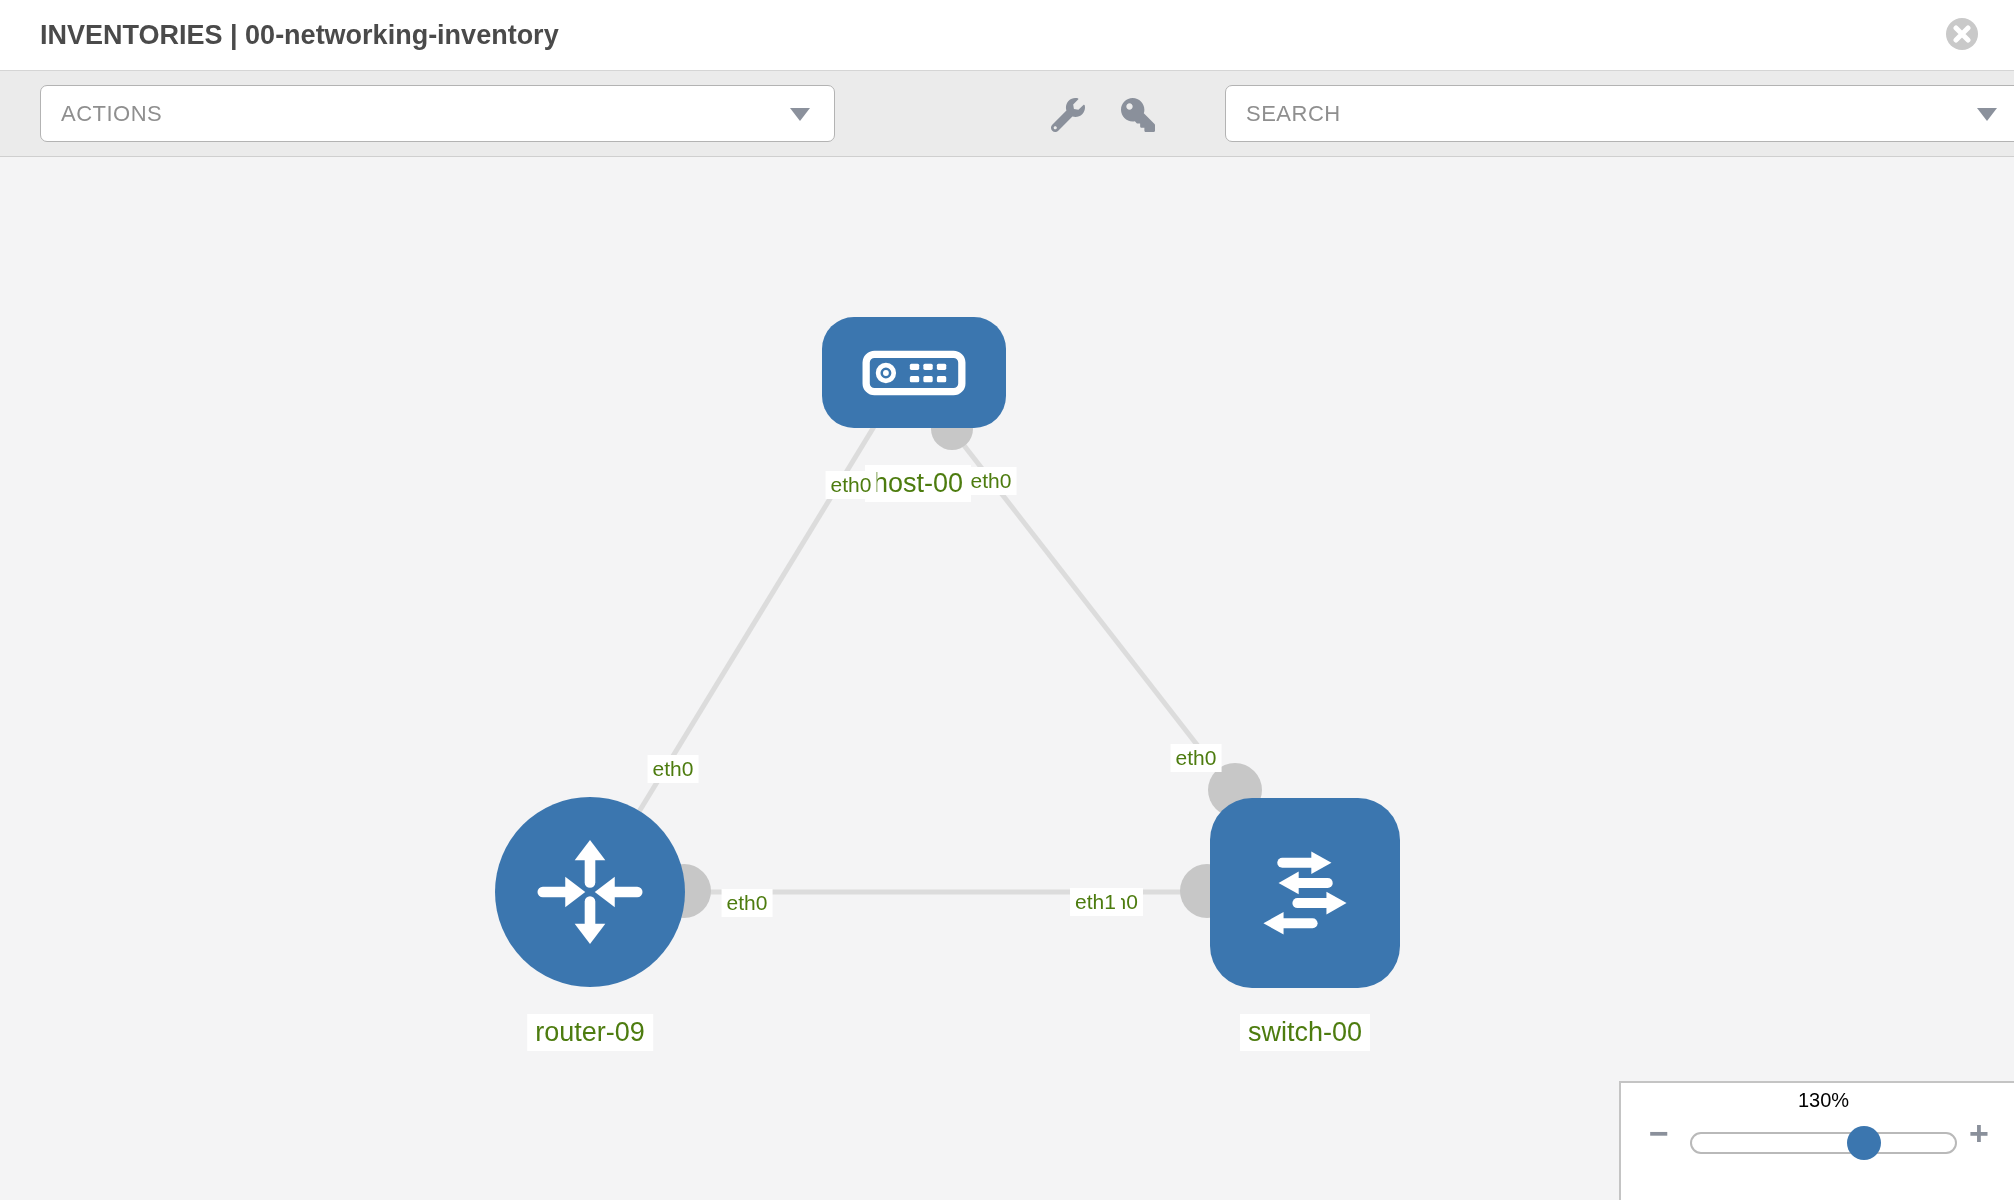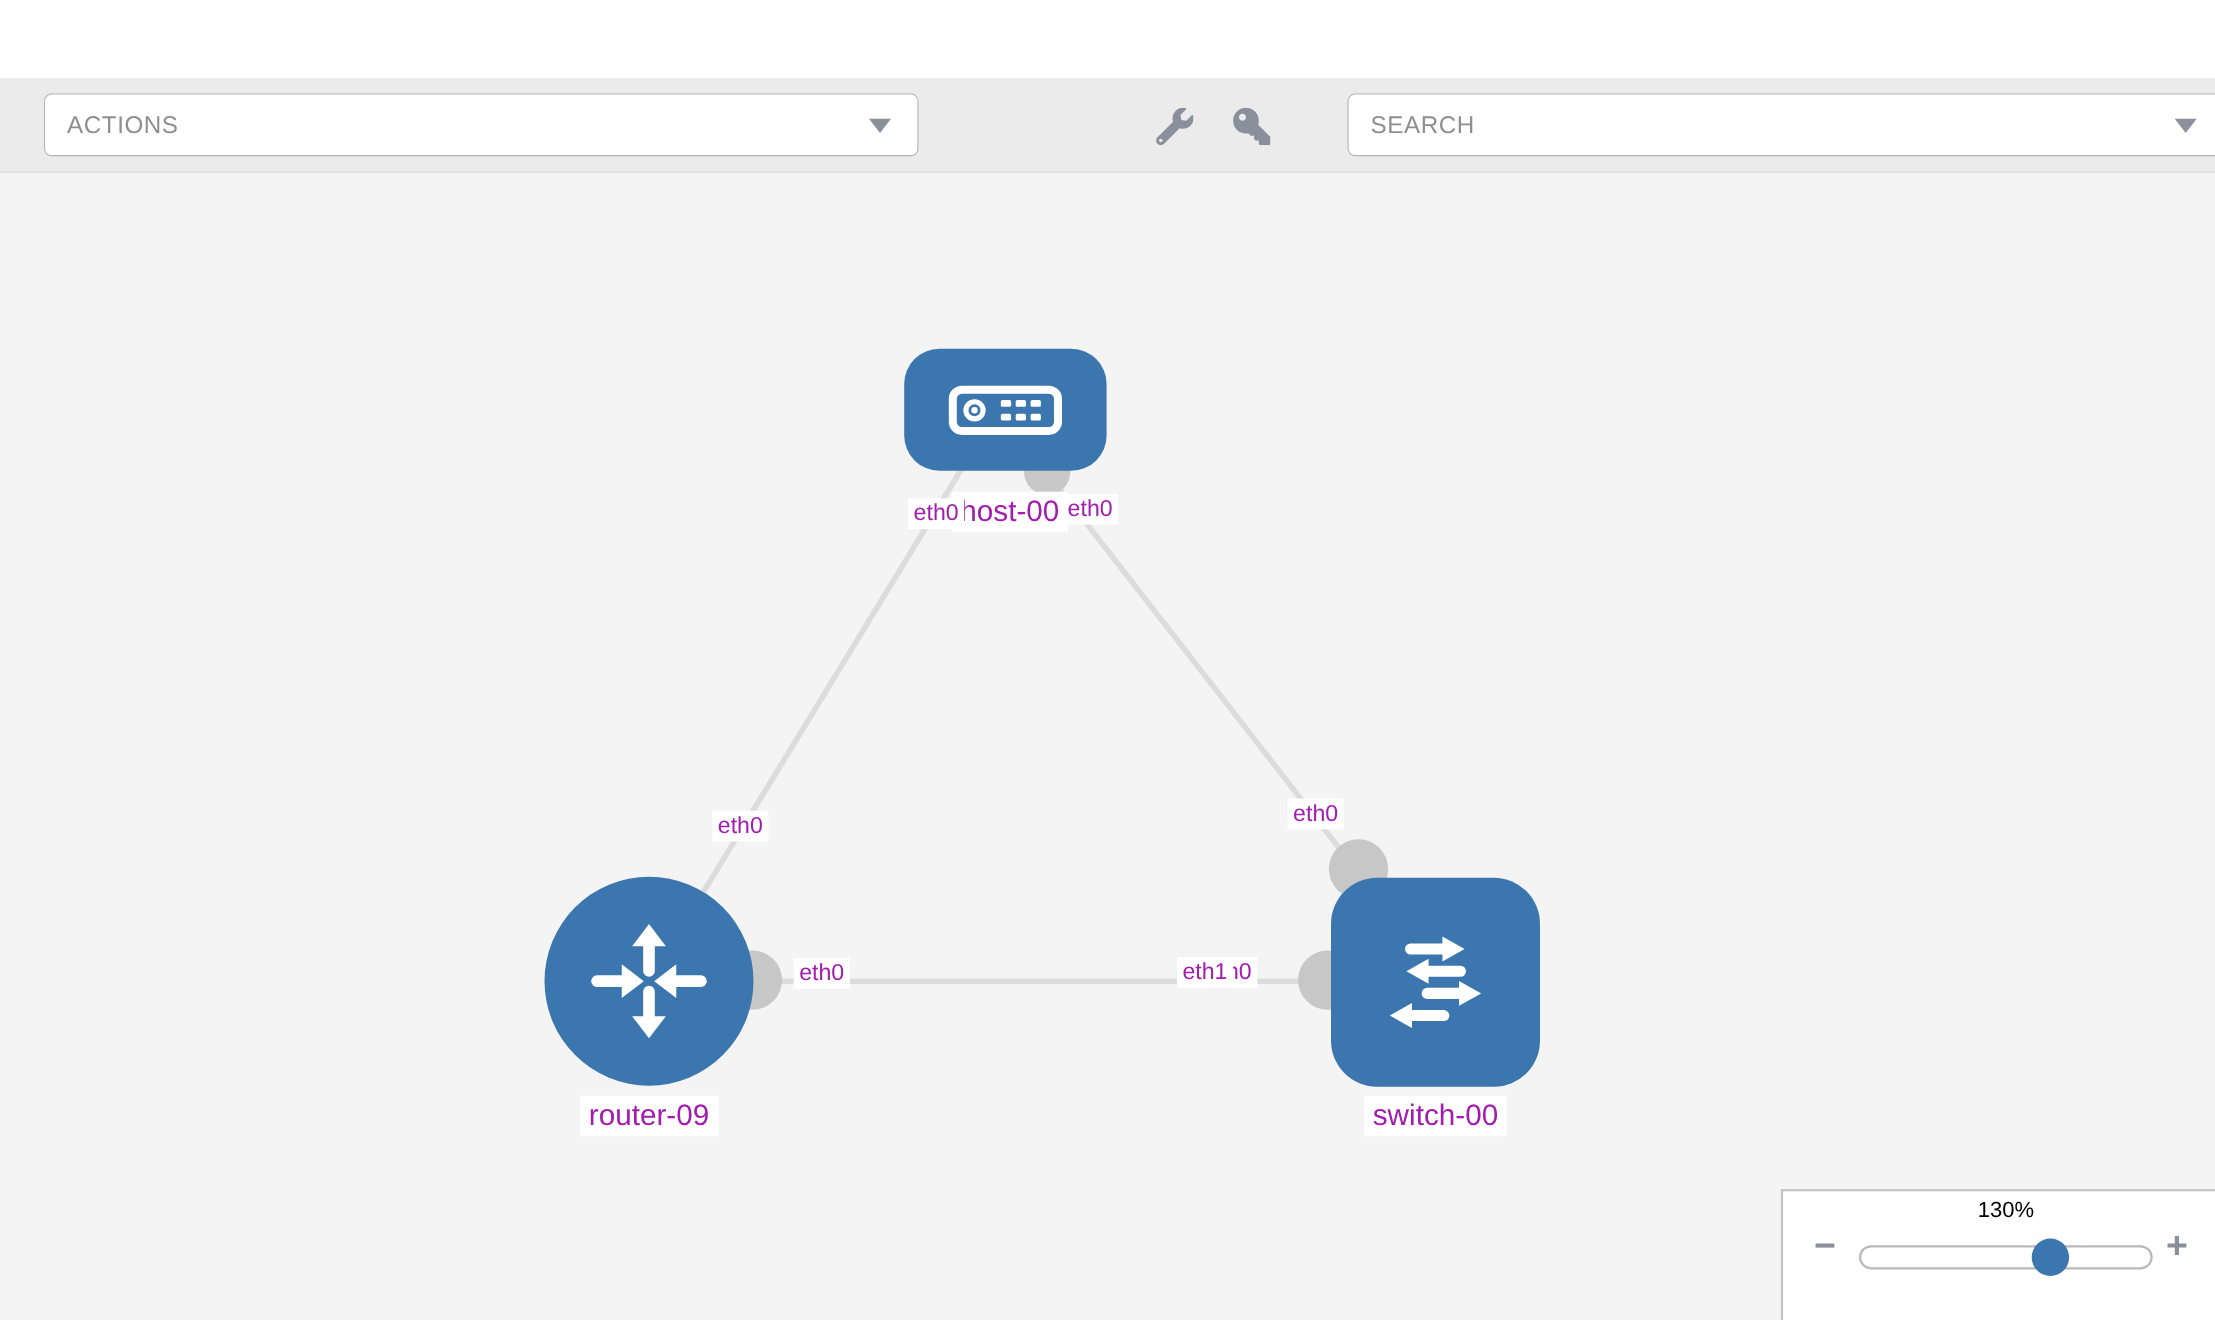--- a/index.html
+++ b/index.html
@@ -25,38 +25,46 @@
   .key-btn{left:1118px;}
   
   .canvas{position:absolute;left:0;top:157px;width:2014px;height:1043px;background:#f4f4f5;}
   .links-svg{position:absolute;left:0;top:0;z-index:1;}
   .links-svg line{stroke:#dcdcdc;stroke-width:5;}
   .connector{position:absolute;border-radius:50%;background:#c7c7c7;z-index:2;}
   .node{position:absolute;background:#3b76af;z-index:3;display:flex;align-items:center;justify-content:center;cursor:pointer;}
   .node-host{left:822px;top:160px;width:184px;height:111px;border-radius:32px;}
   .node-router{left:495px;top:640px;width:190px;height:190px;border-radius:50%;}
   .node-switch{left:1210px;top:641px;width:190px;height:190px;border-radius:42px;}
-  .lbl{position:absolute;background:#ffffff;color:#a21caf;white-space:nowrap;z-index:4;}
+  .lbl{position:absolute;background:#ffffff;color:#4d7c0f;white-space:nowrap;z-index:4;margin-top:18px;}
   .node-lbl{font-size:27px;padding:3px 8px;transform:translateX(-50%);}
   .iface-lbl{font-size:21px;padding:2px 5px;}
   .iface-center{transform:translateX(-50%);}
   
   .zoom-panel{position:absolute;left:1619px;top:924px;width:420px;height:140px;background:#fff;border:2px solid #c4c4c4;box-sizing:border-box;z-index:5;}
   .zoom-level{position:absolute;left:69px;top:6px;width:267px;text-align:center;font-size:20px;color:#000000;}
   .zoom-btn{position:absolute;top:30px;font-size:34px;font-weight:bold;color:#8a909b;cursor:pointer;line-height:40px;}
   .zoom-out-btn{left:28px;}
   .zoom-in-btn{left:348px;}
   .zoom-track{position:absolute;left:69px;top:49px;width:267px;height:22px;background:#fff;border:2px solid #b9b9b9;border-radius:13px;box-sizing:border-box;cursor:pointer;}
   .zoom-handle{position:absolute;left:155px;top:-8px;width:34px;height:34px;border-radius:50%;background:#3b76af;cursor:pointer;}
 </style>
 </head>
 <body>
 
 <div class="screen">
 
+  <div class="header">
+    <div class="page-title">INVENTORIES | 00-networking-inventory</div>
+    <div class="close-btn">
+      <svg width="18" height="18" viewBox="0 0 18 18">
+        <path d="M3 3 L15 15 M15 3 L3 15" stroke="#ffffff" stroke-width="5" stroke-linecap="round"></path>
+      </svg>
+    </div>
+  </div>
 
   <div class="toolbar">
     <div class="dropdown actions-dd">
       <span class="dd-label">ACTIONS</span>
       <span class="caret"></span>
     </div>
 
     <div class="tool-btn wrench-btn">
       <svg width="34" height="34" viewBox="0 0 512 512">
         <path d="M507.7 109.1c-2.2-9-13.5-12.1-20.1-5.5l-74.4 74.4-67.9-11.3-11.3-67.9 74.4-74.4c6.6-6.6 3.4-17.9-5.7-20.2-47.4-11.7-99.6.9-136.6 37.9-39.6 39.6-50.5 97.1-34 147.2L18.7 402.8c-25 25-25 65.5 0 90.5s65.5 25 90.5 0l213.2-213.2c50.1 16.7 107.5 5.7 147.4-34.2 37.1-37.1 49.7-89.3 37.9-136.8zM64 472c-13.2 0-24-10.7-24-24 0-13.3 10.7-24 24-24s24 10.7 24 24c0 13.3-10.8 24-24 24z"></path>

